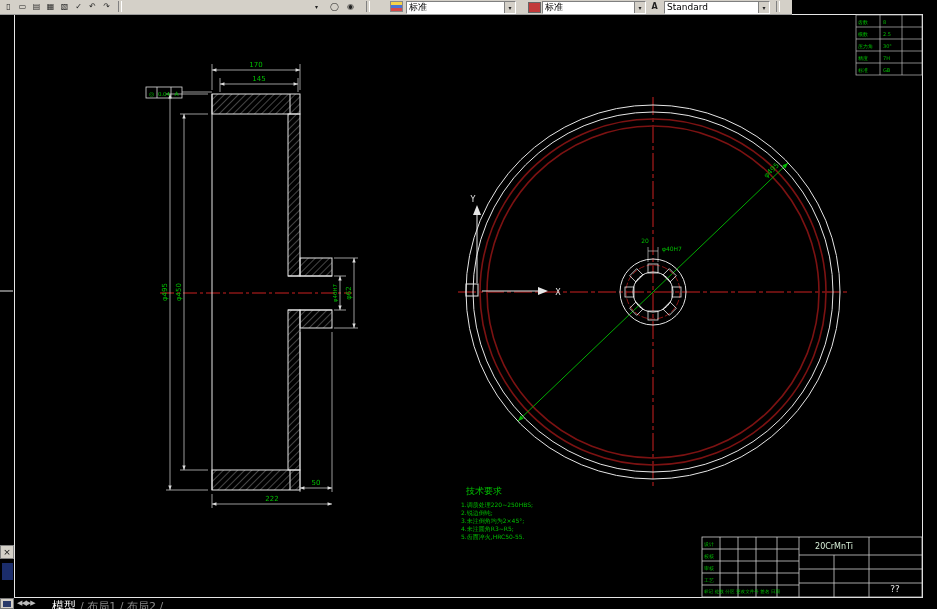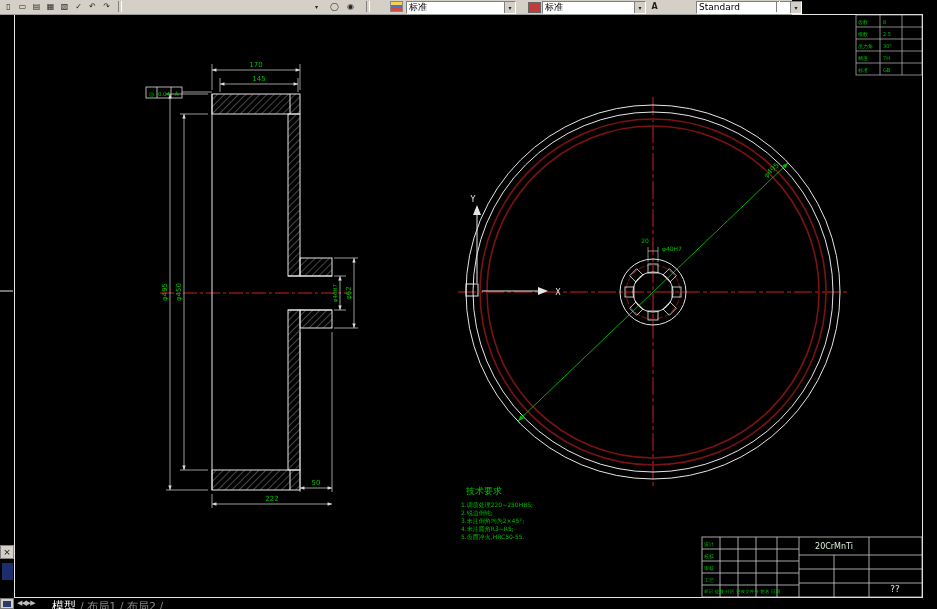--- a/index.html
+++ b/index.html
@@ -260,21 +260,21 @@
       <span class="carr">▾</span>
     </span>
 
     <span class="coloricon" style="left:528px;"></span>
     <span class="combo" style="left:542px;width:102px;">
       <span class="cval">标准</span>
       <span class="carr">▾</span>
     </span>
 
     <span class="tbtn" style="left:648px;font-weight:bold;">A</span>
-    <span class="combo" style="left:664px;width:104px;margin-left:32px;">
+    <span class="combo" style="left:664px;width:104px;">
       <span class="cval">Standard</span>
       <span class="carr">▾</span>
     </span>
     <span class="tsep" style="left:776px;"></span>
   </div>
 
   <div class="floatx">×</div>
   <div class="dockicon"></div>
 
   <div class="tabbar">

